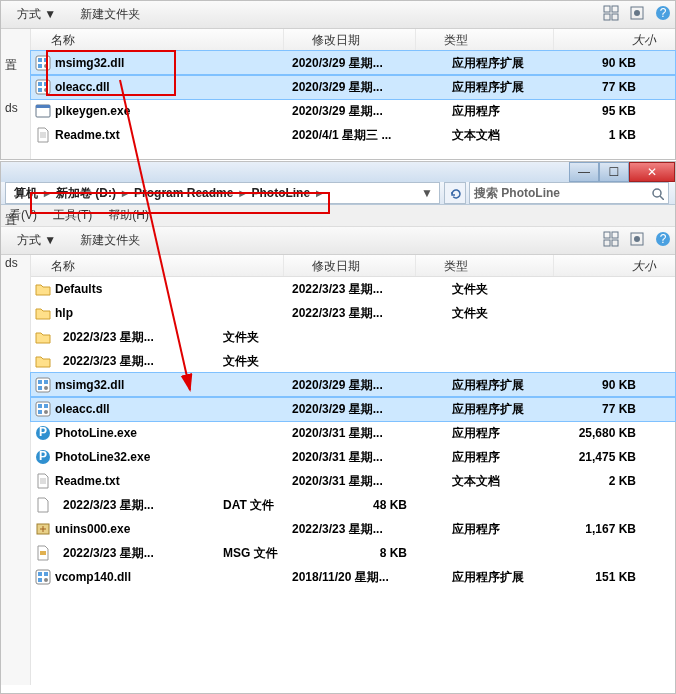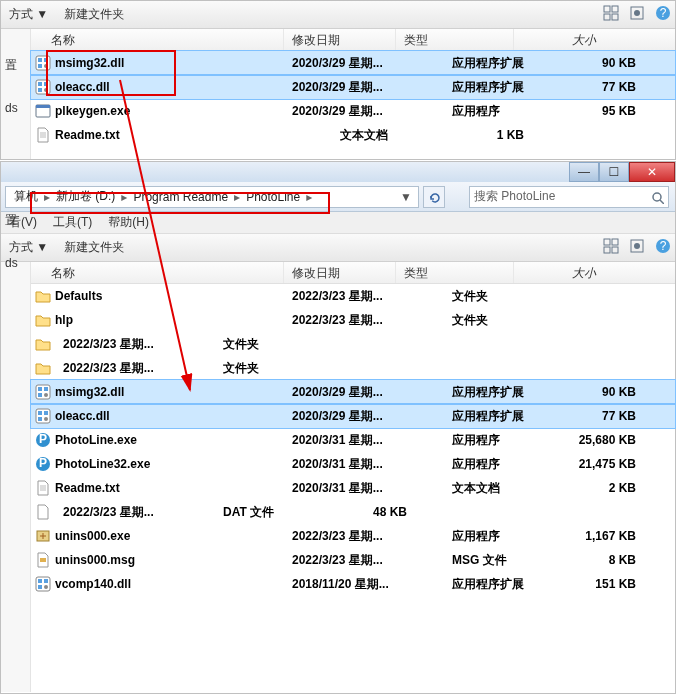--- a/index.html
+++ b/index.html
@@ -1,41 +1,41 @@
 <!DOCTYPE html>
 <html><head>
 <meta charset="utf-8">
 <style>
   * { box-sizing: border-box; margin: 0; padding: 0; font-family: "Microsoft YaHei", "Segoe UI", sans-serif; font-size: 12px; }
   body { background: #fff; width: 676px; height: 694px; position: relative; overflow: hidden; }
   .window { position: absolute; background: #fff; border: 1px solid #c0c0c0; }
   .toolbar1 { height: 28px; background: linear-gradient(#fafafa,#e8e8e8); border-bottom: 1px solid #d0d0d0; display: flex; align-items: center; }
-  .toolbar1 .btn { padding: 4px 8px; color: #333; }
+  .toolbar1 .btn { padding: 4px 8px; color: #333; margin-left: 8px; }
   .toolbar1 .spacer { flex: 1; }
   .ticon { width: 20px; height: 20px; margin-left: 6px; display: inline-block; }
-  .headerrow { height: 22px; background: linear-gradient(#fdfdfd,#f0f0f0); border-bottom: 1px solid #e0e0e0; display: flex; font-weight: normal; color: #333; }
+  .headerrow { height: 22px; background: linear-gradient(#fdfdfd,#f0f0f0); border-bottom: 1px solid #e0e0e0; display: flex; font-weight: normal; color: #333; gap: 20px; }
   .col-name { width: 253px; padding-left: 20px; border-right: 1px solid #e8e8e8; line-height: 22px; }
   .col-date { width: 112px; padding-left: 8px; border-right: 1px solid #e8e8e8; line-height: 22px; }
   .col-type { width: 118px; padding-left: 8px; border-right: 1px solid #e8e8e8; line-height: 22px; }
   .col-size { width: 90px; text-align: right; padding-right: 8px; line-height: 22px; font-style: italic; }
   .filearea { display: flex; }
   .leftpane { width: 30px; border-right: 1px solid #e4e4e4; background: #f7f7f7; }
   .listpane { flex: 1; background: #fff; position: relative; }
   .row { height: 24px; display: flex; align-items: center; font-weight: bold; }
   .row.sel { background: #cde8ff; outline: 1px solid #7fc1ff; }
   .row .icon { width: 16px; height: 16px; margin-left: 4px; margin-right: 4px; flex-shrink: 0; }
   .row .nm { width: 229px; overflow: hidden; white-space: nowrap; }
   .row .dt { width: 112px; padding-left: 8px; overflow: hidden; white-space: nowrap; }
   .row .tp { width: 118px; padding-left: 8px; overflow: hidden; white-space: nowrap; margin-left: 48px; }
   .row .sz { width: 82px; text-align: right; padding-right: 8px; }
-  .addrbar { height: 30px; background: linear-gradient(#f2f6fb,#dde7f3); display: flex; align-items: center; border-bottom: 1px solid #b8c8d8; }
+  .addrbar { height: 23px; background: linear-gradient(#f2f6fb,#dde7f3); display: flex; align-items: flex-start; border-bottom: 1px solid #b8c8d8; font-weight: bold; }
   .crumb { display: flex; align-items: center; height: 22px; }
   .crumb .seg { padding: 0 4px; color: #222; }
   .crumb .ar { color: #666; padding: 0 2px; }
-  .searchbox { margin-left: 24px; margin-right: 6px; height: 22px; width: 200px; border: 1px solid #b0c0d0; background: #fff; display: flex; align-items: center; padding: 0 4px; color: #666; }
+  .searchbox { margin-left: 3px; margin-right: 6px; height: 22px; width: 200px; border: 1px solid #b0c0d0; background: #fff; display: flex; align-items: center; padding: 0 4px; color: #666; }
   .menubar { height: 22px; background: #f0f0f0; display: flex; align-items: center; border-bottom: 1px solid #ddd; }
   .menubar span { margin: 0 8px; color: #333; }
   .winbtns { position: absolute; right: 0; top: 0; display: flex; }
   .winbtn { width: 30px; height: 20px; background: linear-gradient(#dbe6f3,#acc5e0); border: 1px solid #8aa8c8; display: flex; align-items: center; justify-content: center; color: #333; }
   .winbtn.close { background: linear-gradient(#f08080,#d03030); color: #fff; border-color:#a02020; width: 46px;}
   .redbox { position: absolute; border: 2px solid #e00000; pointer-events: none; }
   .arrow { position: absolute; pointer-events: none; }
   .sidelabel { position: absolute; left: 4px; color: #333; }
   .refresh { width: 22px; height: 22px; border: 1px solid #b0c0d0; background: #eef3fa; display: flex; align-items: center; justify-content: center; margin-left: 4px; }
   .dropar { color:#555; padding:0 6px; }
@@ -156,20 +156,21 @@
             <span class="nm">plkeygen.exe</span>
             <span class="dt">2020/3/29 星期...</span>
             <span class="tp">应用程序</span>
             <span class="sz">95 KB</span>
           </div>
           <div class="row">
             <span class="icon"><svg width="16" height="16">
                 <use href="#i-txt"></use>
               </svg></span>
             <span class="nm">Readme.txt</span>
+            <span class="dt">2020/4/1 星期三 ...</span>
             <span class="tp">文本文档</span>
             <span class="sz">1 KB</span>
           </div>
         </div>
     </div>
   </div>
 </div>
 
 <div class="window" style="left:0; top:161px; width:676px; height:533px;">
   <div class="winbtns">
@@ -328,21 +329,20 @@
               </svg></span>
             <span class="nm">unins000.exe</span>
             <span class="dt">2022/3/23 星期...</span>
             <span class="tp">应用程序</span>
             <span class="sz">1,167 KB</span>
           </div>
           <div class="row">
             <span class="icon"><svg width="16" height="16">
                 <use href="#i-msg"></use>
               </svg></span>
-            <span class="nm">unins000.msg</span>
             <span class="dt">2022/3/23 星期...</span>
             <span class="tp">MSG 文件</span>
             <span class="sz">8 KB</span>
           </div>
           <div class="row">
             <span class="icon"><svg width="16" height="16">
                 <use href="#i-dll"></use>
               </svg></span>
             <span class="nm">vcomp140.dll</span>
             <span class="dt">2018/11/20 星期...</span>

